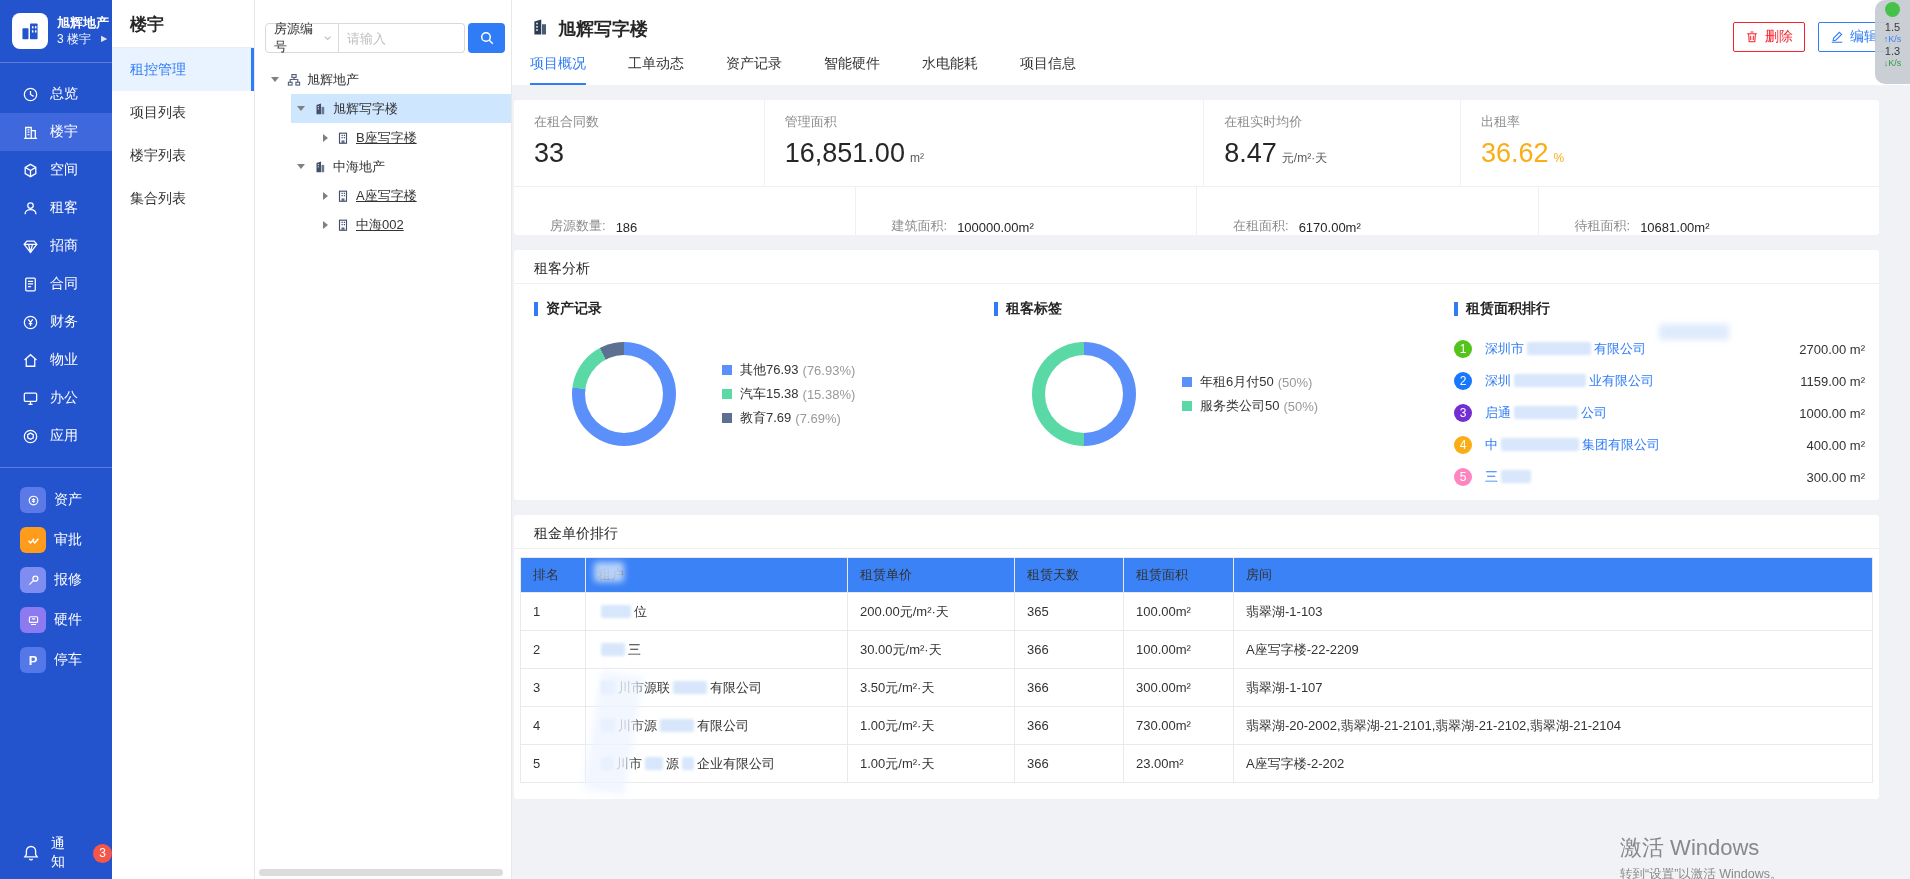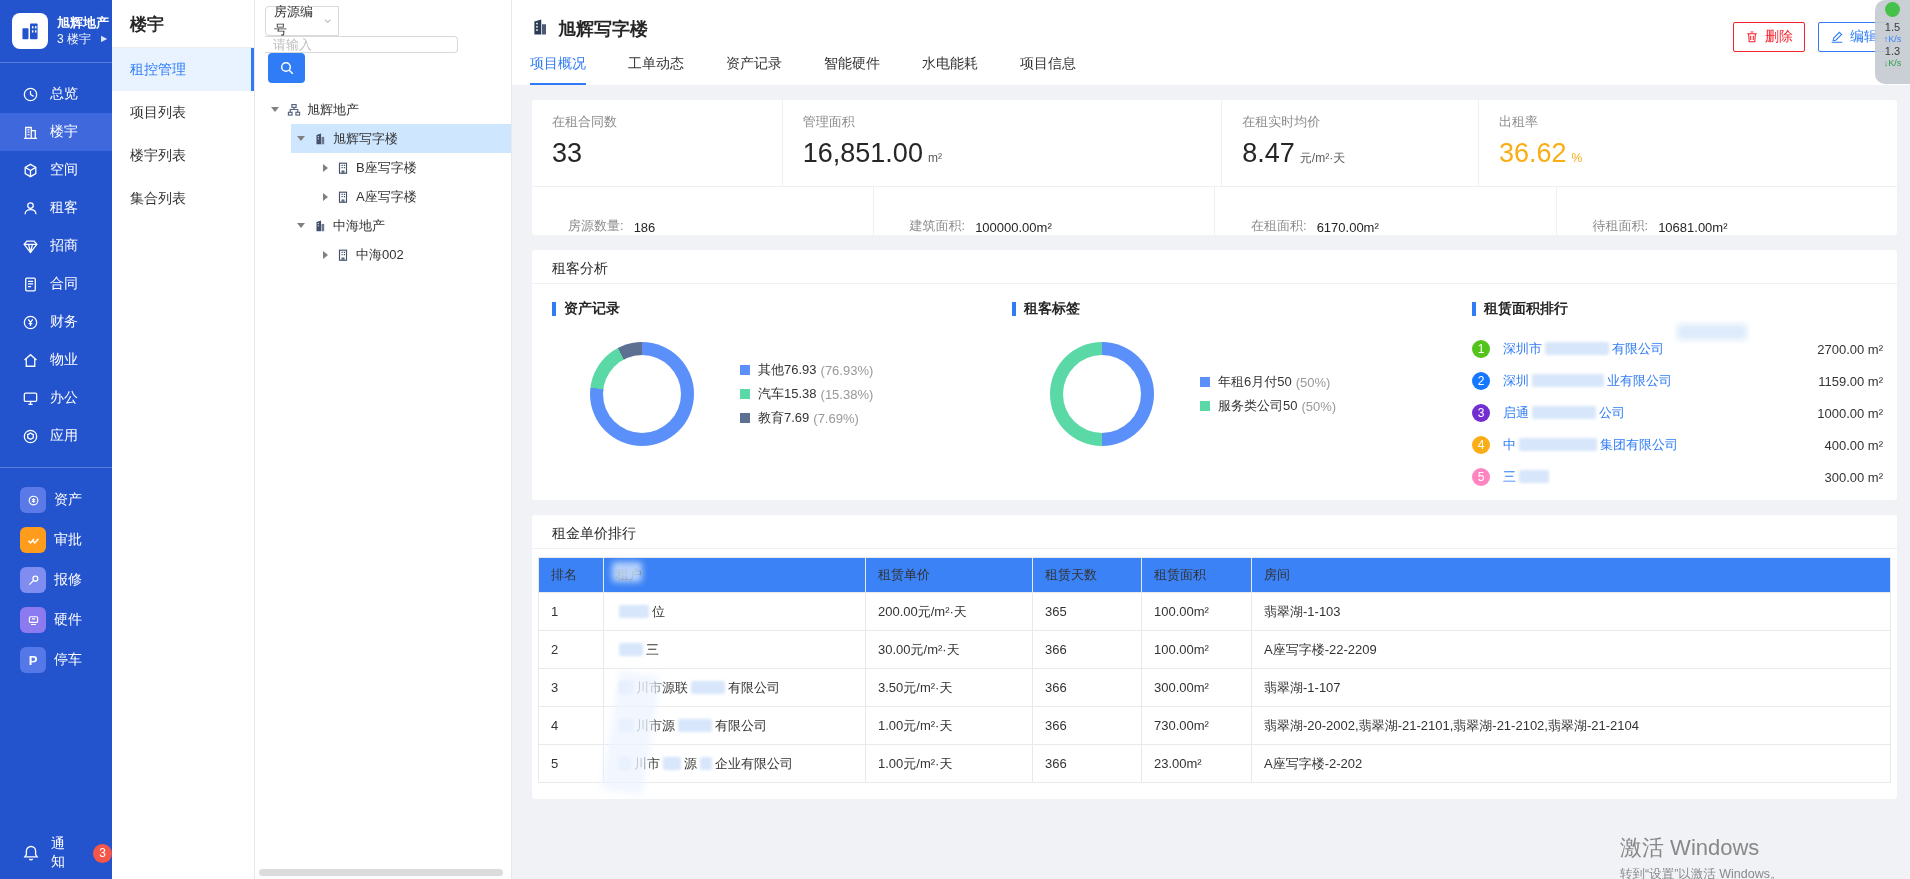--- a/index.html
+++ b/index.html
@@ -27,51 +27,51 @@
 
   
   .panel2 { position:absolute; left:112px; top:0; width:143px; height:879px; background:#fff; border-right:1px solid #e8e8e8; z-index:4; }
   .p2-title { font-size:17px; font-weight:bold; color:#262626; padding:13px 0 11px 18px; border-bottom:1px solid #ececec; }
   .p2-item { position:relative; height:43px; line-height:43px; padding-left:18px; font-size:14px; color:#333; cursor:pointer; }
   .p2-item.active { color:#2f7cf6; background:#e8f3ff; }
   .p2-item.active::after { content:""; position:absolute; right:0; top:0; bottom:0; width:3px; background:#2f7cf6; }
 
   
   .tree-panel { position:absolute; left:255px; top:0; width:257px; height:879px; background:#fff; border-right:1px solid #e8e8e8; z-index:4; }
-  .search-row { display:flex; align-items:flex-start; padding:6px 6px 8px 10px;flex-direction:column; }
+  .search-row { display:flex; align-items:center; padding:23px 6px 8px 10px; }
   .search-select { width:74px; height:30px; border:1px solid #d9d9d9; border-radius:4px 0 0 4px; display:flex; align-items:center; justify-content:space-between; padding:0 6px 0 8px; font-size:13px; color:#333; background:#fff; cursor:pointer; flex:none; }
   .search-input { flex:1; height:30px; border:1px solid #d9d9d9; border-left:none; border-radius:0 4px 4px 0; padding:0 8px; font-size:13px; color:#333; outline:none; min-width:0; }
   .search-input::placeholder { color:#bfbfbf; }
   .search-btn { width:37px; height:30px; margin-left:3px; background:#2f7cf6; border:none; border-radius:4px; display:flex; align-items:center; justify-content:center; cursor:pointer; flex:none; }
   .tree { margin-top:4px; }
   .tnode { display:flex; align-items:center; height:29px; font-size:13px; color:#333; cursor:pointer; white-space:nowrap; }
   .tnode.lv0 { padding-left:16px; }
   .tnode.lv1 { padding-left:42px; }
-  .tnode.lv2 { padding-left:68px; }
+  .tnode.lv2 { padding-left:68px;text-decoration:underline; }
   .tnode.selected { background:linear-gradient(to right,transparent 36px,#cfe6ff 36px); }
   .caret { width:0; height:0; margin-right:8px; flex:none; }
   .caret.exp { border-top:5px solid #808080; border-left:4px solid transparent; border-right:4px solid transparent; }
   .caret.col { border-left:5px solid #808080; border-top:4px solid transparent; border-bottom:4px solid transparent; }
   .tico { margin-right:6px; display:flex; flex:none; }
   .tree-hscroll { position:absolute; left:4px; right:8px; bottom:3px; height:7px; background:#dcdcdc; border-radius:4px; }
 
   
   .main { position:absolute; left:512px; top:0; width:1398px; height:879px; background:#f0f2f5; }
   .main-header { position:absolute; left:0; top:0; width:100%; height:85px; background:#fff; }
   .title-row { position:absolute; left:18px; top:17px; display:flex; align-items:center; gap:8px; }
   .title-row h1 { font-size:18px; font-weight:bold; color:#262626; }
   .tabs { position:absolute; left:18px; bottom:0; display:flex; gap:42px; }
   .tab { font-size:14px; color:#333; padding-bottom:12px; position:relative; cursor:pointer; }
   .tab.active { color:#2f7cf6; }
   .tab.active::after { content:""; position:absolute; left:0; right:0; bottom:0; height:2px; background:#2f7cf6; }
   .hbtn { position:absolute; top:22px; height:30px; padding:0 11px; background:#fff; border-radius:2px; font-size:14px; display:flex; align-items:center; gap:6px; cursor:pointer; }
   .btn-del { right:105px; border:1px solid #f5222d; color:#f5222d; }
   .btn-edit { right:20px; border:1px solid #2f7cf6; color:#2f7cf6; }
 
-  .card { position:absolute; left:20px; width:1365px; background:#fff; border-radius:3px; }
+  .card { position:absolute; left:2px; width:1365px; background:#fff; border-radius:3px; }
   .card-title { font-size:14px; color:#262626; padding:10px 20px; border-bottom:1px solid #f0f0f0; height:34px; }
 
   
   .stats-card { top:100px; height:135px; }
   .stats-row { display:flex; height:86px; }
   .stat { padding:13px 0 0 20px; }
   .stat:nth-child(1){ width:18.3%; } .stat:nth-child(2){ width:32.2%; } .stat:nth-child(3){ width:18.8%; } .stat:nth-child(4){ width:30.7%; }
   .stat + .stat { border-left:1px solid #f0f0f0; }
   .stat-label { font-size:13px; color:#8c8c8c; }
   .stat-value { margin-top:7px; }
@@ -332,41 +332,41 @@
       <div class="tnode lv2">
         <span class="caret col"></span>
         <span class="tico">
           <svg width="14" height="14" viewBox="0 0 16 16" fill="none" stroke="#44506b" stroke-width="1.3">
               <rect x="4" y="2.5" width="8" height="11.5"></rect>
               <path d="M6.3 5h1.4M8.9 5h1.4M6.3 7.6h1.4M8.9 7.6h1.4M7 14v-2.6h2V14"></path>
             </svg>
         </span>
         <span class="tlabel">B座写字楼</span>
       </div>
-      <div class="tnode lv2">
-        <span class="caret col"></span>
-        <span class="tico">
-          <svg width="14" height="14" viewBox="0 0 16 16" fill="none" stroke="#44506b" stroke-width="1.3">
-              <rect x="4" y="2.5" width="8" height="11.5"></rect>
-              <path d="M6.3 5h1.4M8.9 5h1.4M6.3 7.6h1.4M8.9 7.6h1.4M7 14v-2.6h2V14"></path>
-            </svg>
-        </span>
-        <span class="tlabel">A座写字楼</span>
-      </div>
       <div class="tnode lv1">
         <span class="caret exp"></span>
         <span class="tico">
           <svg width="14" height="14" viewBox="0 0 16 16">
               <path d="M4 14V3.4L9.2 1.8V14z" fill="#44506b"></path>
               <rect x="9.8" y="5.6" width="3" height="8.4" fill="#6b7890"></rect>
               <rect x="5.5" y="4.6" width="1.1" height="1.2" fill="#fff"></rect>
               <rect x="5.5" y="7.2" width="1.1" height="1.2" fill="#fff"></rect>
             </svg>
         </span>
         <span class="tlabel">中海地产</span>
+      </div>
+      <div class="tnode lv2">
+        <span class="caret col"></span>
+        <span class="tico">
+          <svg width="14" height="14" viewBox="0 0 16 16" fill="none" stroke="#44506b" stroke-width="1.3">
+              <rect x="4" y="2.5" width="8" height="11.5"></rect>
+              <path d="M6.3 5h1.4M8.9 5h1.4M6.3 7.6h1.4M8.9 7.6h1.4M7 14v-2.6h2V14"></path>
+            </svg>
+        </span>
+        <span class="tlabel">A座写字楼</span>
       </div>
       <div class="tnode lv2">
         <span class="caret col"></span>
         <span class="tico">
           <svg width="14" height="14" viewBox="0 0 16 16" fill="none" stroke="#44506b" stroke-width="1.3">
               <rect x="4" y="2.5" width="8" height="11.5"></rect>
               <path d="M6.3 5h1.4M8.9 5h1.4M6.3 7.6h1.4M8.9 7.6h1.4M7 14v-2.6h2V14"></path>
             </svg>
         </span>
         <span class="tlabel">中海002</span>

